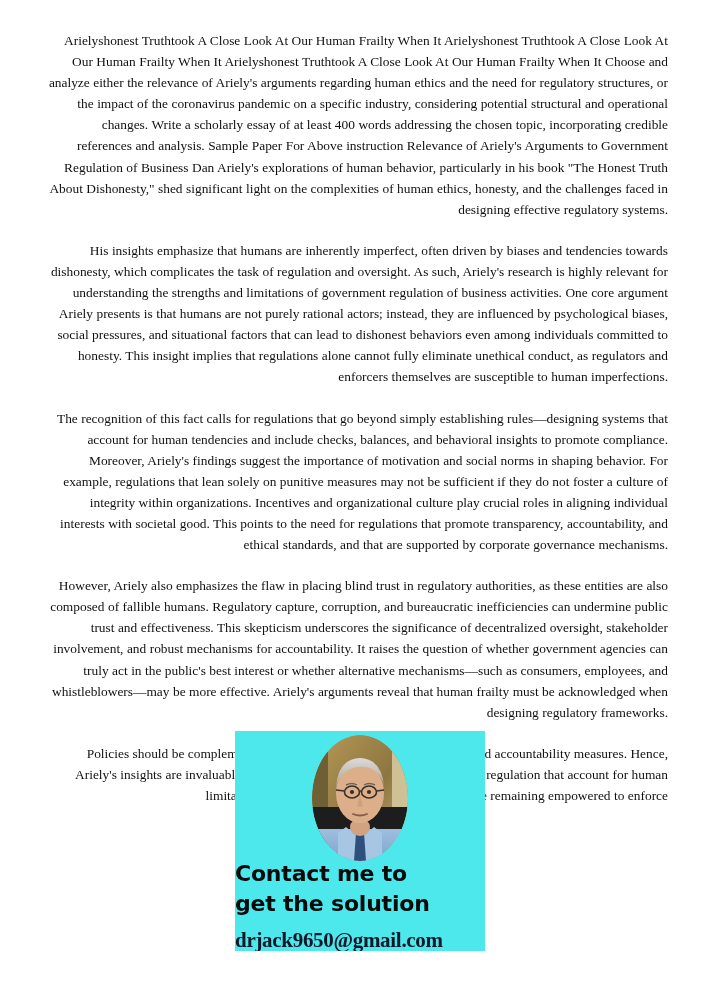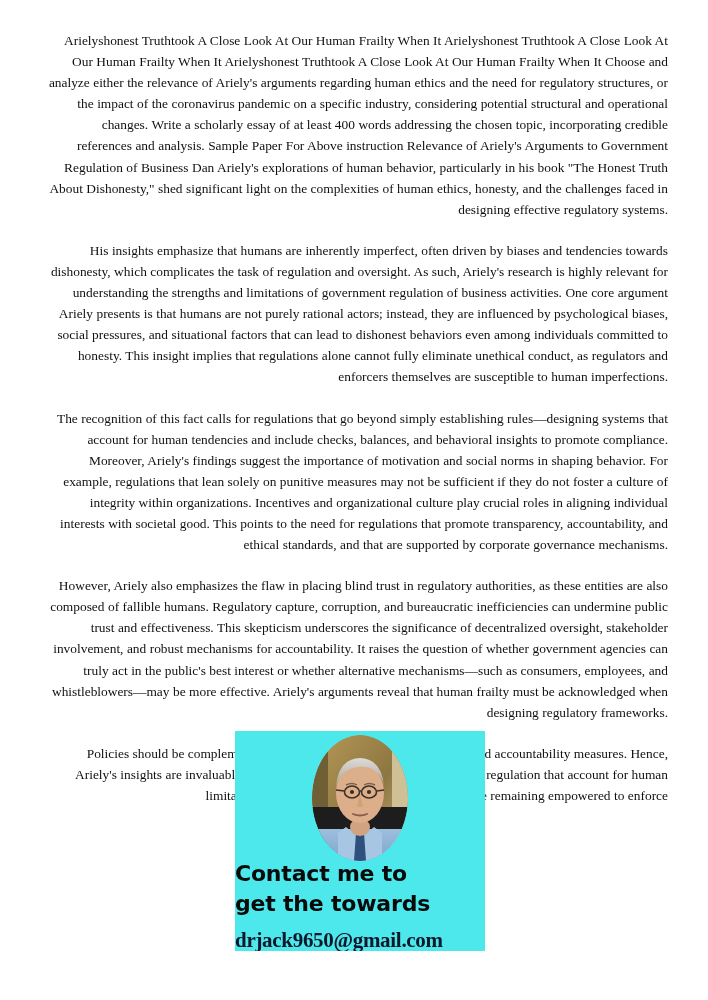--- a/index.html
+++ b/index.html
@@ -138,19 +138,19 @@
           <path d="M34 50 Q40 47 45 50" stroke="#726257" stroke-width="1.4" fill="none"></path>
           <path d="M52 50 Q57 47 63 50" stroke="#726257" stroke-width="1.4" fill="none"></path>
           <path d="M48 60 L45 71 Q48 73 51 71 Z" fill="#c9966f" opacity="0.55"></path>
           <path d="M41 79 Q48 82 55 79" stroke="#8a5a4b" stroke-width="1.8" fill="none" stroke-linecap="round"></path>
         </g>
       </svg>
     </div>
 
     <div id="contact-lines">
       <div class="contact-line">Contact me to</div>
-      <div class="contact-line">get the towards</div>
+      <div class="contact-line">get the solution</div>
       <div class="contact-email">drjack9650@gmail.com</div>
     </div>
 
   </div>
 
 </div>
 
 </body></html>

